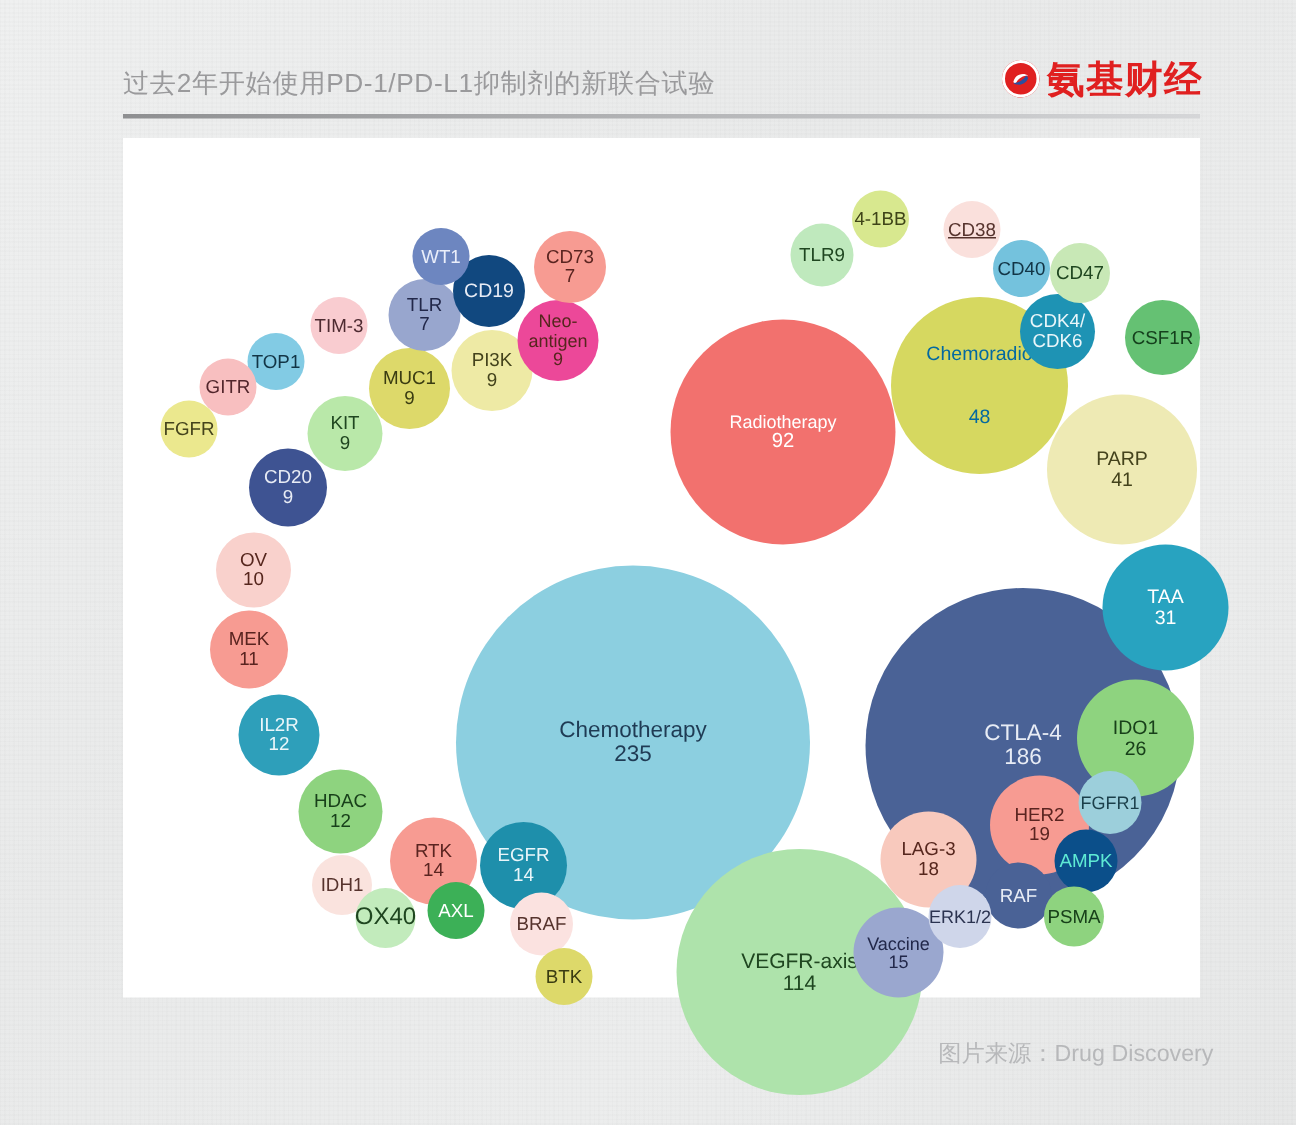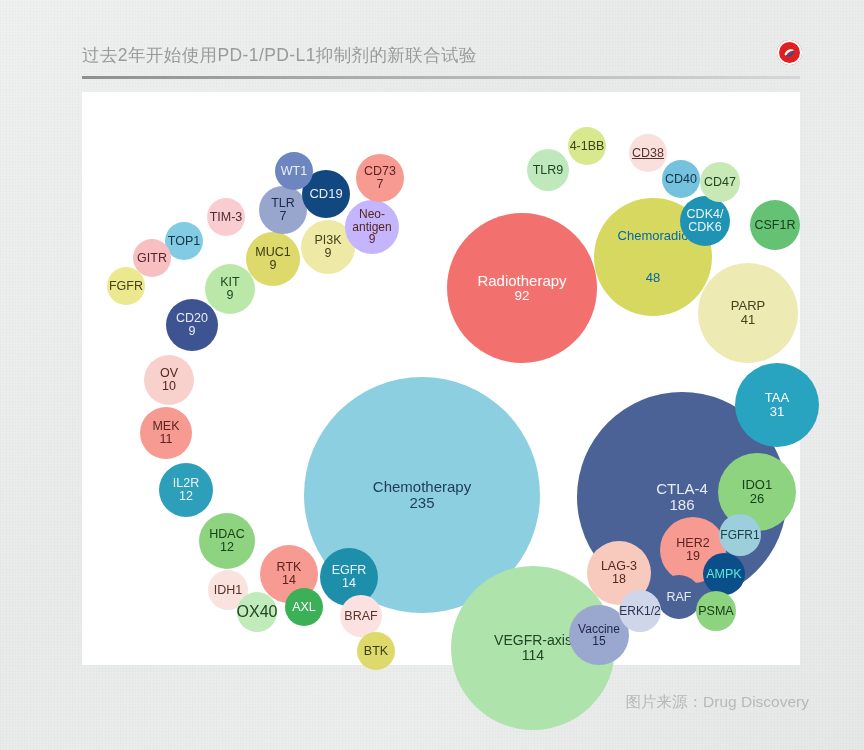--- a/index.html
+++ b/index.html
@@ -127,39 +127,40 @@
     <div class="header-title">过去2年开始使用PD-1/PD-L1抑制剂的新联合试验</div>
     <div class="header-rule"></div>
 
     <div class="brand">
       <div class="brand-mark">
         <svg class="swirl" viewBox="0 0 24 24" aria-hidden="true">
           <path d="M5 15 C7 7, 15 6, 19 9 C14 9, 9 12, 7 17 Z" fill="#ffffff"></path>
           <path d="M19 11 C17 18, 9 19, 5 16 C10 16, 15 13, 17 9 Z" fill="#2b4fa0"></path>
         </svg>
       </div>
+      <div class="brand-text">氨基财经</div>
     </div>
   </div>
 
   <div class="panel">
     <div class="bubble-canvas" id="bubble-canvas">
         <div class="bubble" style="left: 222px; top: 285px; width: 236px; height: 236px; background: rgb(140, 207, 224); color: rgb(31, 59, 84);">
           <span class="b-label" style="font-size: 15px;">Chemotherapy</span>
           <span class="b-value" style="font-size: 15px;">235</span>
         </div>
         <div class="bubble" style="left: 495px; top: 300px; width: 210px; height: 210px; background: rgb(74, 98, 150); color: rgb(232, 236, 245);">
           <span class="b-label" style="font-size: 15px;">CTLA-4</span>
           <span class="b-value" style="font-size: 15px;">186</span>
         </div>
         <div class="bubble" style="left: 369px; top: 474px; width: 164px; height: 164px; background: rgb(174, 227, 171); color: rgb(31, 70, 32);">
           <span class="b-label" style="font-size: 14px;">VEGFR-axis</span>
           <span class="b-value" style="font-size: 14px;">114</span>
         </div>
         <div class="bubble" style="left: 365px; top: 121px; width: 150px; height: 150px; background: rgb(242, 113, 110); color: rgb(255, 255, 255);">
-          <span class="b-label" style="font-size: 15px;">Radiotherapy</span>
+          <span class="b-label" style="font-size: 12px;">Radiotherapy</span>
           <span class="b-value" style="font-size: 13.5px;">92</span>
         </div>
         <div class="bubble" style="left: 512px; top: 106px; width: 118px; height: 118px; background: rgb(214, 216, 96); color: #0369a1; gap: 28px;">
           <span class="b-label" style="font-size: 13px;">Chemoradio</span>
           <span class="b-value" style="font-size: 13px;">48</span>
         </div>
         <div class="bubble" style="left: 616px; top: 171px; width: 100px; height: 100px; background: rgb(238, 234, 180); color: rgb(68, 67, 28);">
           <span class="b-label" style="font-size: 13px;">PARP</span>
           <span class="b-value" style="font-size: 13px;">41</span>
         </div>
@@ -200,21 +201,21 @@
           <span class="b-value" style="font-size: 12.5px;">12</span>
         </div>
         <div class="bubble" style="left: 164px; top: 140px; width: 54px; height: 54px; background: rgb(221, 217, 106); color: rgb(58, 60, 18);">
           <span class="b-label" style="font-size: 12.5px;">MUC1</span>
           <span class="b-value" style="font-size: 12.5px;">9</span>
         </div>
         <div class="bubble" style="left: 219px; top: 128px; width: 54px; height: 54px; background: rgb(238, 234, 165); color: rgb(68, 67, 28);">
           <span class="b-label" style="font-size: 12.5px;">PI3K</span>
           <span class="b-value" style="font-size: 12.5px;">9</span>
         </div>
-        <div class="bubble" style="left: 263px; top: 108px; width: 54px; height: 54px; background: #c4b5fd; color: rgb(86, 38, 29);">
+        <div class="bubble" style="left: 263px; top: 108px; width: 54px; height: 54px; background: #ec4899; color: rgb(86, 38, 29);">
           <span class="b-label" style="font-size: 12px;">Neo-
 antigen</span>
           <span class="b-value" style="font-size: 12px;">9</span>
         </div>
         <div class="bubble" style="left: 58px; top: 315px; width: 52px; height: 52px; background: rgb(247, 155, 146); color: rgb(90, 36, 32);">
           <span class="b-label" style="font-size: 12.5px;">MEK</span>
           <span class="b-value" style="font-size: 12.5px;">11</span>
         </div>
         <div class="bubble" style="left: 84px; top: 207px; width: 52px; height: 52px; background: rgb(62, 83, 146); color: rgb(232, 236, 245);">
           <span class="b-label" style="font-size: 12.5px;">CD20</span>

